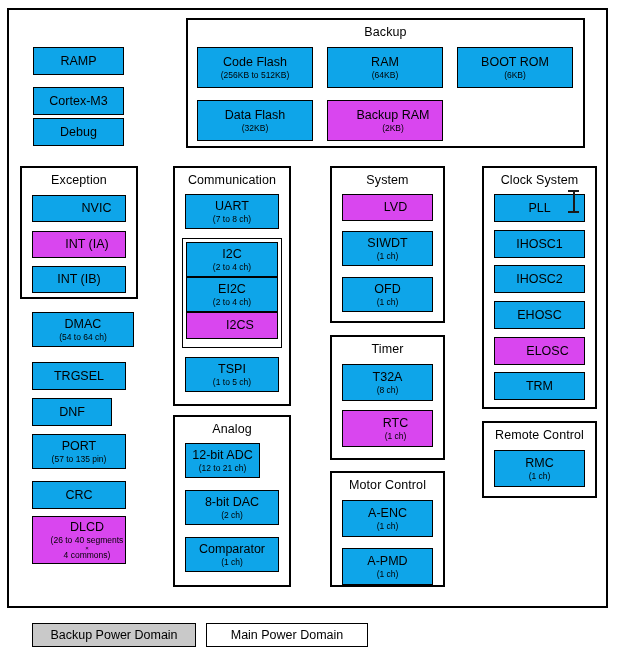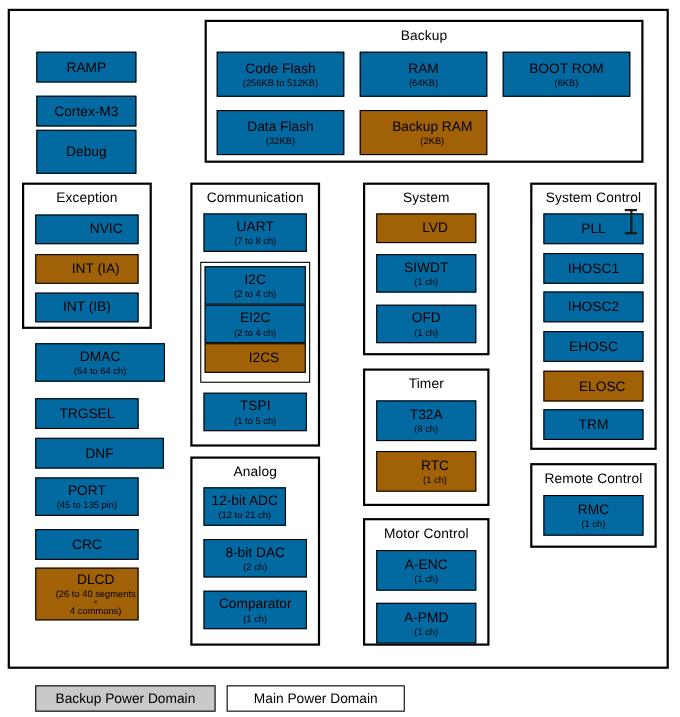--- a/index.html
+++ b/index.html
@@ -56,29 +56,29 @@
     border: 1.5px solid #000;
     box-sizing: border-box;
     background: #fff;
   }
 
   
   .block {
     position: absolute;
     border: 1.5px solid #000;
     box-sizing: border-box;
-    background: #0369a1;
+    background: #0ea5e9;
     display: flex;
     flex-direction: column;
     align-items: center;
     justify-content: center;
     text-align: center;
     overflow: hidden;
   }
-  .block.shaded { background: #a16207; padding-left: 16px; }
+  .block.shaded { background: #d946ef; padding-left: 16px; }
 
   .block .name {
     font-size: 12.5px;
     line-height: 15px;
     white-space: nowrap;
   }
   .block .sub {
     font-size: 8.5px;
     line-height: 11px;
     white-space: nowrap;
@@ -138,21 +138,21 @@
 <div id="canvas">
 
   <div class="outer-frame"></div>
 
   <div class="block" style="left:33px; top:47px; width:91px; height:28px;">
     <span class="name">RAMP</span>
   </div>
   <div class="block" style="left:33px; top:87px; width:91px; height:28px;">
     <span class="name">Cortex-M3</span>
   </div>
-  <div class="block" style="left:33px; top:118px; width:91px; height:40px;">
+  <div class="block" style="left:33px; top:118px; width:91px; height:28px;">
     <span class="name">Debug</span>
   </div>
 
   <div class="group" style="left:186px; top:18px; width:399px; height:130px;">
     <div class="group-title">Backup</div>
   </div>
   <div class="block" style="left:197px; top:47px; width:116px; height:41px;">
     <span class="name">Code Flash</span>
     <span class="sub">(256KB to 512KB)</span>
   </div>
@@ -179,33 +179,33 @@
   <div class="block" style="left:32px; top:195px; width:94px; height:27px;padding-left:35px;">
     <span class="name">NVIC</span>
   </div>
   <div class="block shaded" style="left:32px; top:231px; width:94px; height:27px;">
     <span class="name">INT (IA)</span>
   </div>
   <div class="block" style="left:32px; top:266px; width:94px; height:27px;">
     <span class="name">INT (IB)</span>
   </div>
 
-  <div class="block" style="left:32px; top:312px; width:118px; height:35px;">
+  <div class="block" style="left:32px; top:312px; width:102px; height:35px;">
     <span class="name">DMAC</span>
     <span class="sub">(54 to 64 ch)</span>
   </div>
   <div class="block" style="left:32px; top:362px; width:94px; height:28px;">
     <span class="name">TRGSEL</span>
   </div>
-  <div class="block" style="left:32px; top:398px; width:117px; height:28px;">
+  <div class="block" style="left:32px; top:398px; width:80px; height:28px;">
     <span class="name">DNF</span>
   </div>
   <div class="block" style="left:32px; top:434px; width:94px; height:35px;">
     <span class="name">PORT</span>
-    <span class="sub">(45 to 135 pin)</span>
+    <span class="sub">(57 to 135 pin)</span>
   </div>
   <div class="block" style="left:32px; top:481px; width:94px; height:28px;">
     <span class="name">CRC</span>
   </div>
   <div class="block shaded" style="left:32px; top:516px; width:94px; height:48px;">
     <span class="name">DLCD</span>
     <span class="sub">(26 to 40 segments</span>
     <span class="xmark">×</span>
     <span class="sub2">4 commons)</span>
   </div>
@@ -283,21 +283,21 @@
   <div class="block" style="left:342px; top:500px; width:91px; height:37px;">
     <span class="name">A-ENC</span>
     <span class="sub">(1 ch)</span>
   </div>
   <div class="block" style="left:342px; top:548px; width:91px; height:37px;">
     <span class="name">A-PMD</span>
     <span class="sub">(1 ch)</span>
   </div>
 
   <div class="group" style="left:482px; top:166px; width:115px; height:243px;">
-    <div class="group-title">System Control</div>
+    <div class="group-title">Clock System</div>
   </div>
   <div class="block" style="left:494px; top:194px; width:91px; height:28px;">
     <span class="name">PLL</span>
   </div>
   <div class="block" style="left:494px; top:230px; width:91px; height:28px;">
     <span class="name">IHOSC1</span>
   </div>
   <div class="block" style="left:494px; top:265px; width:91px; height:28px;">
     <span class="name">IHOSC2</span>
   </div>

